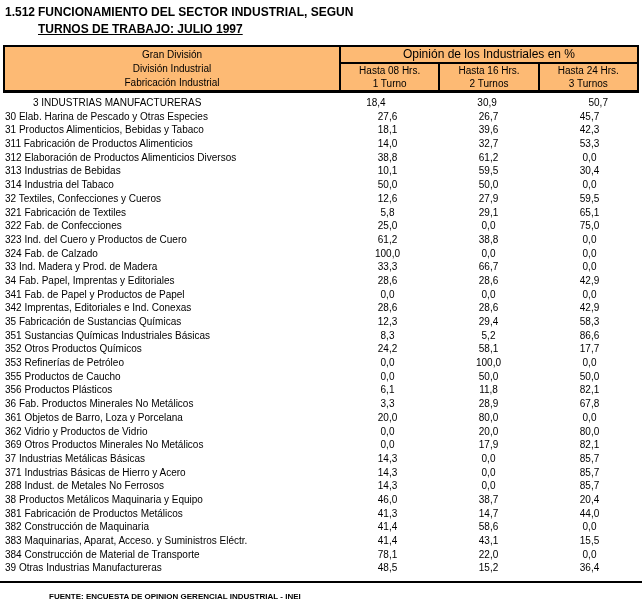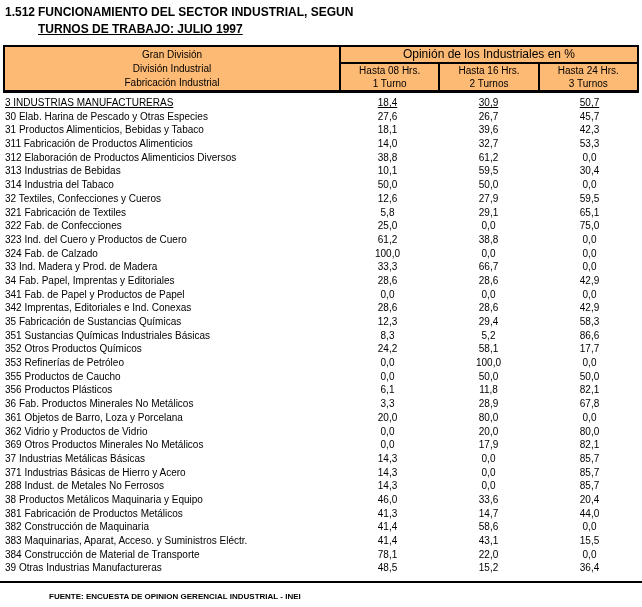--- a/index.html
+++ b/index.html
@@ -55,21 +55,21 @@
 
   
   .tbody{margin-top:3px;}
   .row{display:flex;height:13.7px;line-height:13.7px;font-size:10px;white-space:nowrap;}
   .row-label{width:335px;padding-left:2px;overflow:hidden;box-sizing:border-box;}
   .row-value{text-align:center;box-sizing:border-box;}
   .row-value.c1{width:99px;}
   .row-value.c2{width:103px;}
   .row-value.c3{width:99px;}
   .row.emphasis .row-label,
-  .row.emphasis .row-value{text-decoration:underline;}
+  .row.emphasis .row-value{margin-left:28px;}
 
   
   .bottom-rule{position:absolute;left:0px;top:581px;width:642px;border-top:2px solid #000;}
   .source-note{
     position:absolute;left:5px;top:592px;
     font-size:8px;font-weight:bold;letter-spacing:0px;margin-left:44px;
   }
 </style>
 </head>
 <body>
@@ -280,21 +280,21 @@
         </div>
         <div class="row">
           <span class="row-label">288 Indust. de Metales No Ferrosos</span>
           <span class="row-value c1">14,3</span>
           <span class="row-value c2">0,0</span>
           <span class="row-value c3">85,7</span>
         </div>
         <div class="row">
           <span class="row-label">38 Productos Metálicos Maquinaria y Equipo</span>
           <span class="row-value c1">46,0</span>
-          <span class="row-value c2">33,6</span>
+          <span class="row-value c2">38,7</span>
           <span class="row-value c3">20,4</span>
         </div>
         <div class="row">
           <span class="row-label">381 Fabricación de Productos Metálicos</span>
           <span class="row-value c1">41,3</span>
           <span class="row-value c2">14,7</span>
           <span class="row-value c3">44,0</span>
         </div>
         <div class="row">
           <span class="row-label">382 Construcción de Maquinaria</span>

